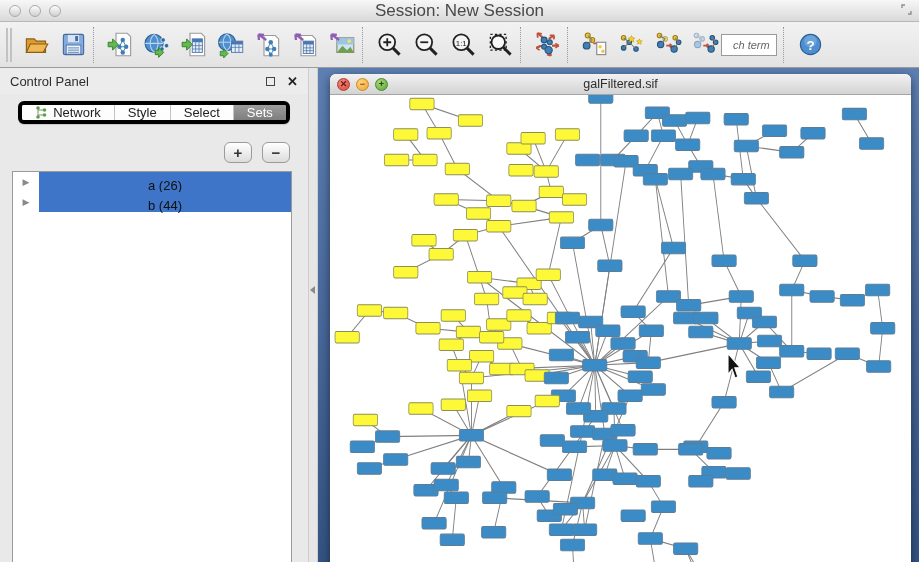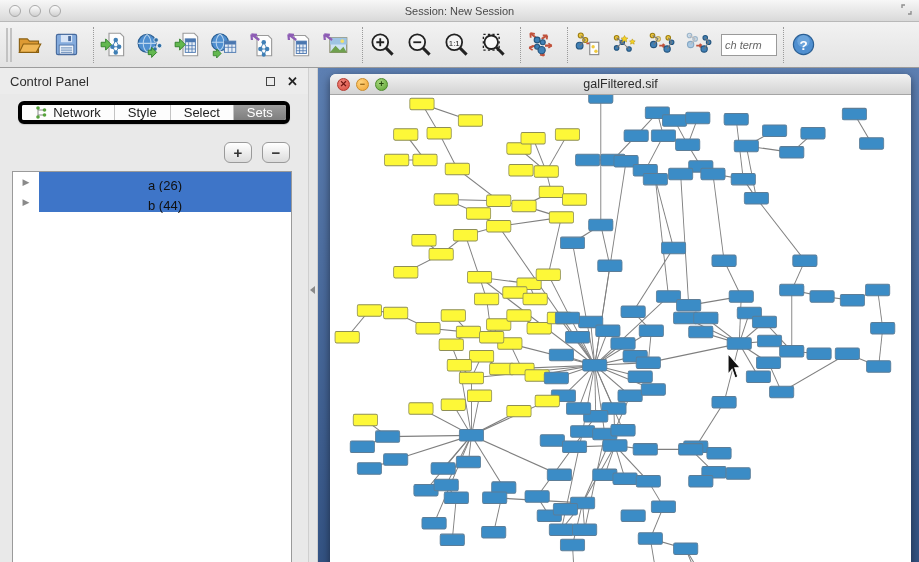--- a/index.html
+++ b/index.html
@@ -6,35 +6,35 @@
   html,body { width:919px; height:562px; overflow:hidden;
     font-family:"Liberation Sans", sans-serif; background:#e8e8e8; }
 
   
   .titlebar { height:22px; background:linear-gradient(#f7f7f7,#d9d9d9);
     border-bottom:1px solid #b8b8b8; display:flex; align-items:center; position:relative; }
   .lights { display:flex; gap:8px; margin-left:9px; }
   .light { width:12px; height:12px; border-radius:50%;
     background:linear-gradient(#fdfdfd,#cfcfcf); border:1px solid #a9a9a9; }
   .win-title { position:absolute; left:0; right:0; text-align:center;
-    font-size:11px; color:#4a4a4a; }
+    font-size:17px; color:#4a4a4a; }
   .fs-glyph { position:absolute; right:7px; top:4px; color:#8f8f8f; font-size:11px; }
 
   .toolbar { height:46px; background:linear-gradient(#f2f2f2,#e3e3e3);
     border-bottom:1px solid #9c9c9c; display:flex; align-items:center; padding:0 4px; }
   .tb-handle { width:6px; height:34px; border-left:2px solid #c2c2c2;
     border-right:2px solid #c2c2c2; margin:0 4px 0 2px; }
   .tb-sep { width:1px; height:36px; border-left:1px dotted #9a9a9a; margin:0 6px; }
-  .tb-btn { width:34px; height:36px; display:flex; align-items:center; justify-content:flex-start;
+  .tb-btn { width:34px; height:36px; display:flex; align-items:center; justify-content:flex-end;
     border-radius:4px; }
   .tb-btn svg { width:27px; height:27px; }
   .tb-group { display:flex; align-items:center; gap:3px; }
   .search-box { width:56px; height:22px; background:#fff; border:1px solid #9a9a9a;
     font-size:11px; font-style:italic; color:#666; display:flex; align-items:center;
-    padding-left:3px; overflow:hidden; white-space:nowrap; margin-left:2px; }
+    padding-left:11px; overflow:hidden; white-space:nowrap; margin-left:2px; }
 
   
   .main { display:flex; height:561px; }
 
   .control-panel { width:308px; background:#e9e9e9; display:flex; flex-direction:column; }
   .cp-header { height:26px; display:flex; align-items:center; padding:0 10px;
     background:#ececec; }
   .cp-title { font-size:13px; color:#2e2e2e; flex:1; }
   .cp-float { width:9px; height:9px; border:1.5px solid #444; margin-right:12px; }
   .cp-close { font-size:13px; font-weight:bold; color:#222; line-height:1; }

